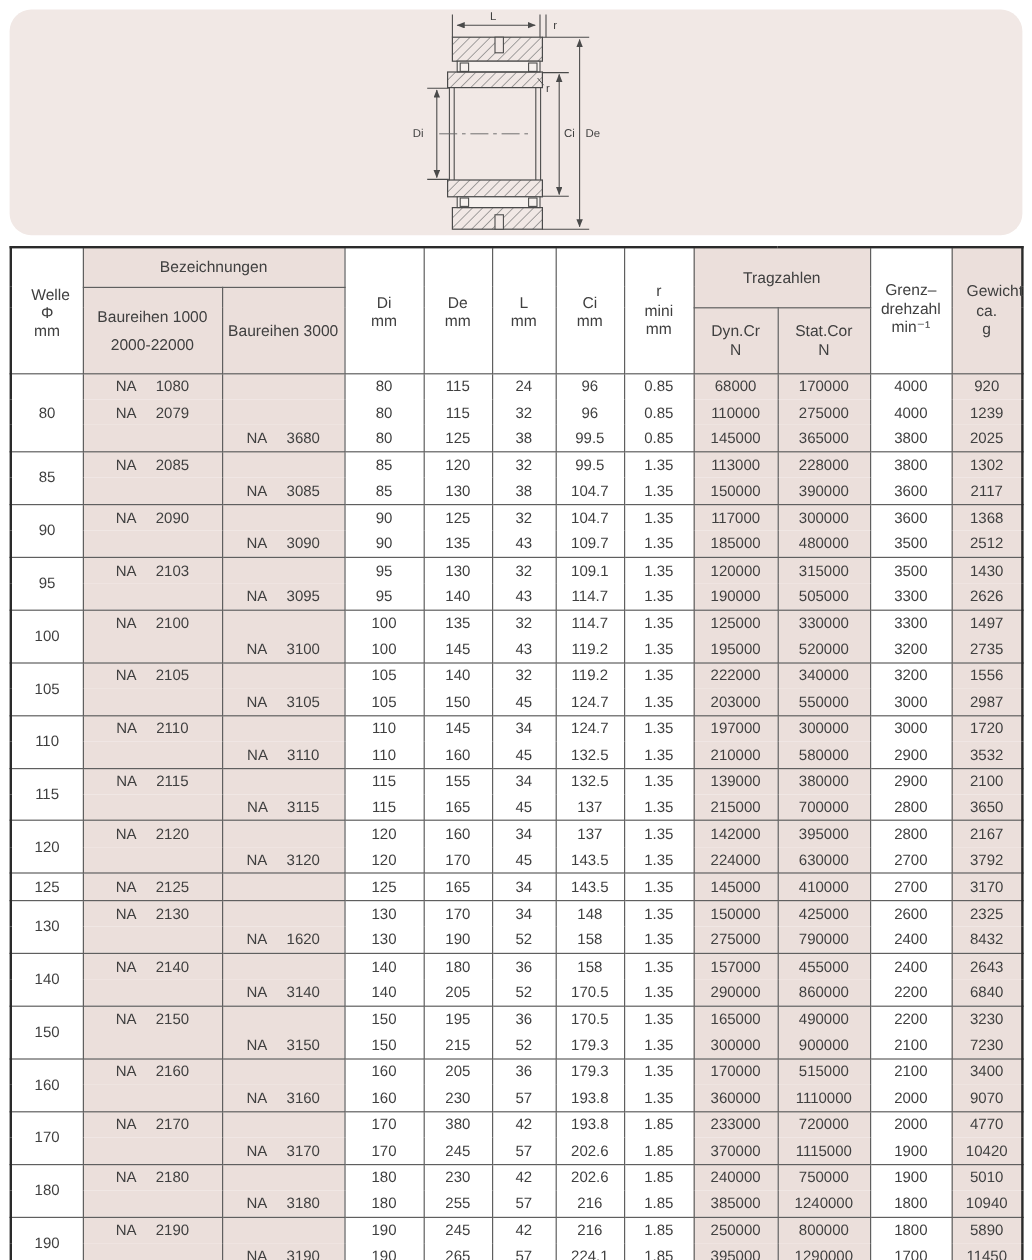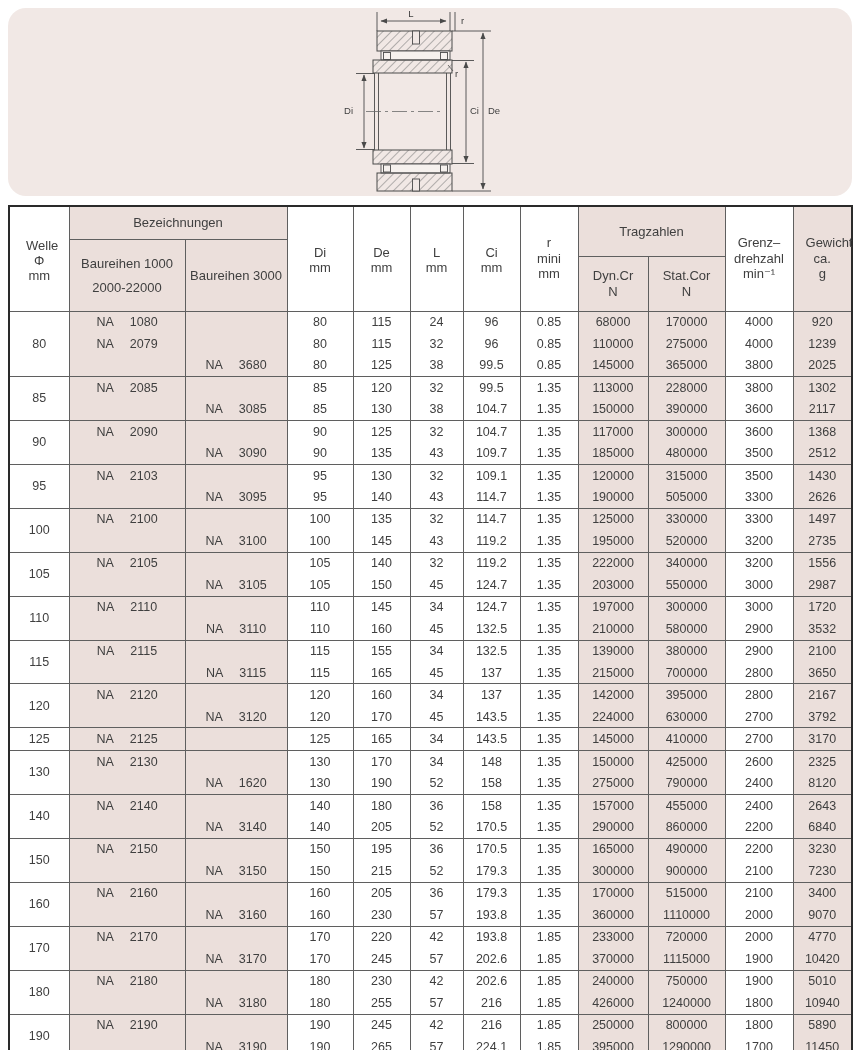--- a/index.html
+++ b/index.html
@@ -606,21 +606,21 @@
             </div>
           </td>
           <td>130</td>
           <td>190</td>
           <td>52</td>
           <td>158</td>
           <td>1.35</td>
           <td class="shade">275000</td>
           <td class="shade">790000</td>
           <td>2400</td>
-          <td class="shade">8120</td>
+          <td class="shade">8432</td>
         </tr>
         <tr>
           <td rowspan="2" class="c-welle">140</td>
           <td class="shade">
             <div class="desig">
               <span>NA</span>
               <span>2140</span>
             </div>
           </td>
           <td class="shade"></td>
@@ -729,21 +729,21 @@
         <tr>
           <td rowspan="2" class="c-welle">170</td>
           <td class="shade">
             <div class="desig">
               <span>NA</span>
               <span>2170</span>
             </div>
           </td>
           <td class="shade"></td>
           <td>170</td>
-          <td>220</td>
+          <td>380</td>
           <td>42</td>
           <td>193.8</td>
           <td>1.85</td>
           <td class="shade">233000</td>
           <td class="shade">720000</td>
           <td>2000</td>
           <td class="shade">4770</td>
         </tr>
         <tr class="group-end">
           <td class="shade"></td>
@@ -788,21 +788,21 @@
             <div class="desig">
               <span>NA</span>
               <span>3180</span>
             </div>
           </td>
           <td>180</td>
           <td>255</td>
           <td>57</td>
           <td>216</td>
           <td>1.85</td>
-          <td class="shade">426000</td>
+          <td class="shade">385000</td>
           <td class="shade">1240000</td>
           <td>1800</td>
           <td class="shade">10940</td>
         </tr>
         <tr>
           <td rowspan="2" class="c-welle">190</td>
           <td class="shade">
             <div class="desig">
               <span>NA</span>
               <span>2190</span>

